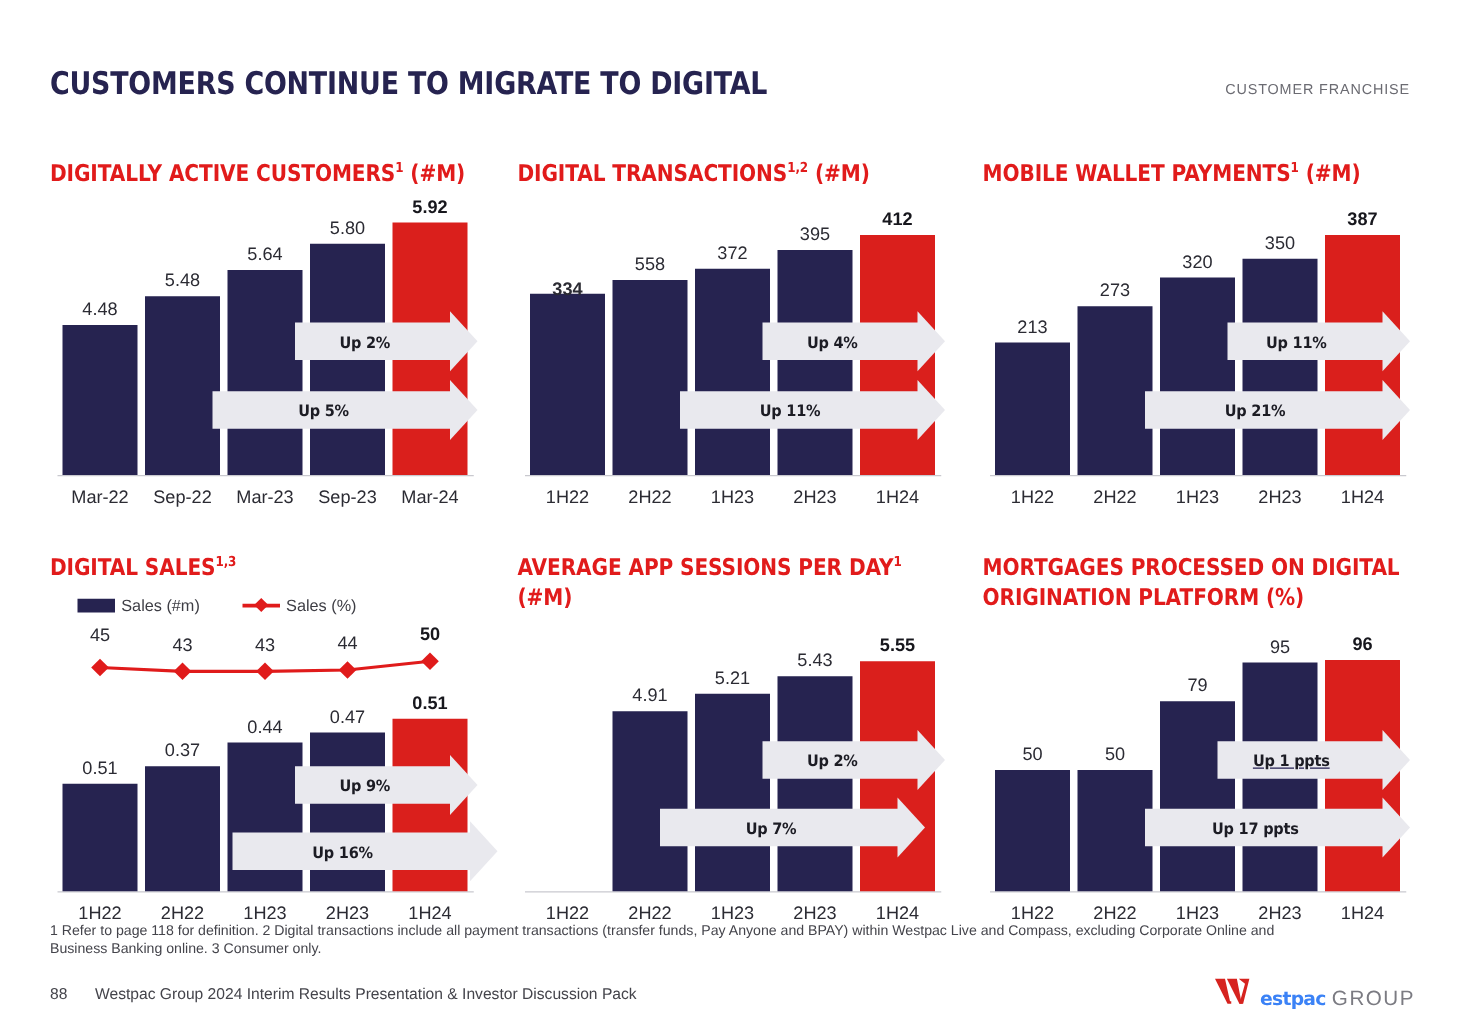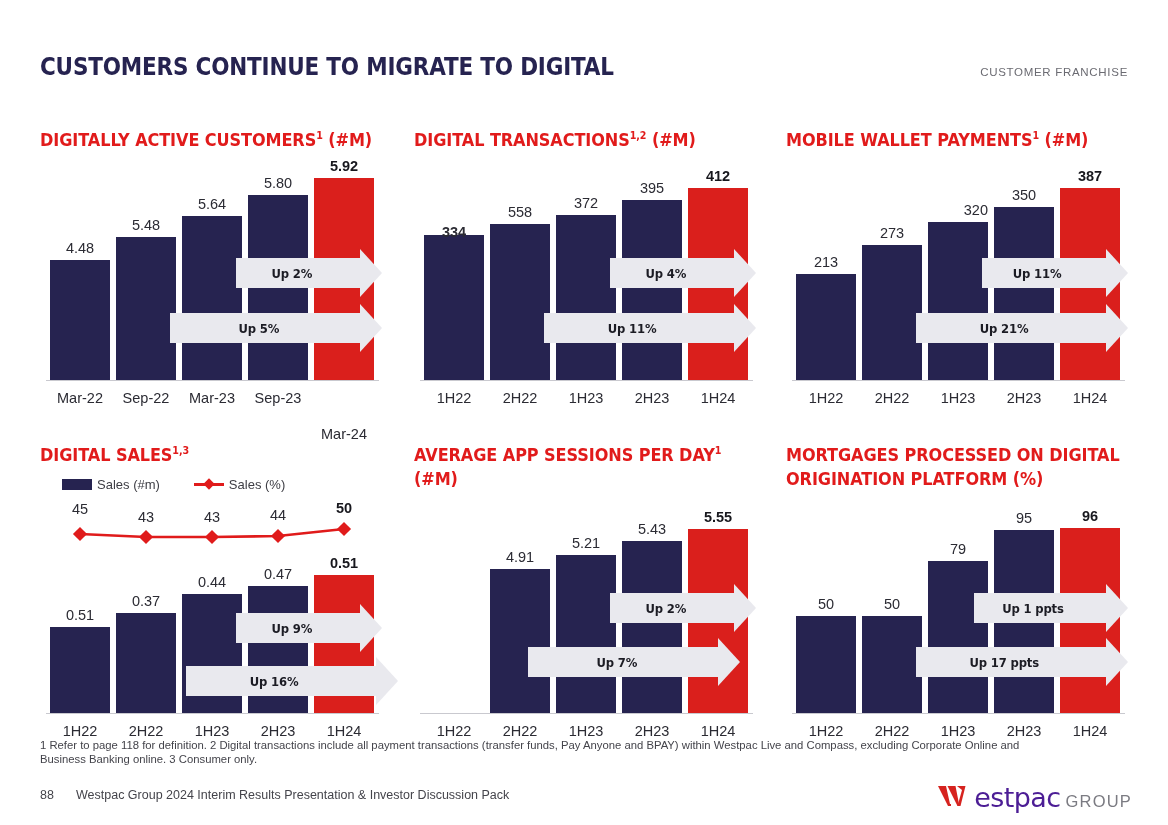--- a/index.html
+++ b/index.html
@@ -263,23 +263,23 @@
   .logo {
     position: absolute;
     right: 0; top: -4px;
     display: flex;
     align-items: baseline;
     gap: 5px;
   }
   .logo-mark { display: inline-block; }
   .logo-estpac {
     font-family: "DejaVu Sans", sans-serif;
-    font-size: 27px;
-    font-weight: normal;
-    color: #4c1d95;
+    font-size: 15px;
+    font-weight: bold;
+    color: #3b82f6;
     letter-spacing: -0.6px;
     margin-left: -3px;
   }
   .logo-group {
     font-size: 16.5px;
     color: #7b7b82;
     letter-spacing: 1.2px;
   }
 </style>
 </head>
@@ -325,21 +325,21 @@
         <div class="arrow" style="left:124px; width:191px; top:143px;">
           <span class="arrow-text">Up 5%</span>
           <span class="arrow-head"></span>
         </div>
       </div>
       <div class="axis-labels" style="top:220px;">
         <div class="axis-tick" style="left:4px;">Mar-22</div>
         <div class="axis-tick" style="left:70px;">Sep-22</div>
         <div class="axis-tick" style="left:136px;">Mar-23</div>
         <div class="axis-tick" style="left:202px;">Sep-23</div>
-        <div class="axis-tick" style="left:268px;margin-top:36px;">Mar-24</div>
+        <div class="axis-tick" style="left:268px;">Mar-24</div>
       </div>
     </div>
   </div>
 
   <div class="panel r0 c1">
     <div class="panel-title"><span>DIGITAL TRANSACTIONS</span><sup>1,2</sup><span> (#M)</span></div>
     <div class="chart" style="top:42px;">
       <div class="plot" style="top:0px; height:210px;">
 
         <div class="bar-col" style="left:4px;">
@@ -390,21 +390,21 @@
         <div class="bar-col" style="left:4px;">
           <div class="bar" style="height:106px;"></div>
           <div class="bar-label" style="bottom:110px;">213</div>
         </div>
         <div class="bar-col" style="left:70px;">
           <div class="bar" style="height:135px;"></div>
           <div class="bar-label" style="bottom:139px;">273</div>
         </div>
         <div class="bar-col" style="left:136px;">
           <div class="bar" style="height:158px;"></div>
-          <div class="bar-label" style="bottom:162px;text-align:right;">320</div>
+          <div class="bar-label" style="bottom:162px;">320</div>
         </div>
         <div class="bar-col" style="left:202px;">
           <div class="bar" style="height:173px;"></div>
           <div class="bar-label" style="bottom:177px;">350</div>
         </div>
         <div class="bar-col" style="left:268px;">
           <div class="bar highlight" style="height:192px;"></div>
           <div class="bar-label bold" style="bottom:196px;">387</div>
         </div>
 
@@ -562,21 +562,21 @@
         </div>
         <div class="bar-col" style="left:202px;">
           <div class="bar" style="height:183px;"></div>
           <div class="bar-label" style="bottom:187px;">95</div>
         </div>
         <div class="bar-col" style="left:268px;">
           <div class="bar highlight" style="height:185px;"></div>
           <div class="bar-label bold" style="bottom:189px;">96</div>
         </div>
 
-        <div class="arrow" style="left:182px; width:133px; top:82px;">
+        <div class="arrow" style="left:182px; width:133px; top:82px;text-decoration:underline;">
           <span class="arrow-text">Up 1 ppts</span>
           <span class="arrow-head"></span>
         </div>
         <div class="arrow" style="left:124px; width:191px; top:136px;">
           <span class="arrow-text">Up 17 ppts</span>
           <span class="arrow-head"></span>
         </div>
       </div>
       <div class="axis-labels" style="top:212px;">
         <div class="axis-tick" style="left:4px;">1H22</div>

